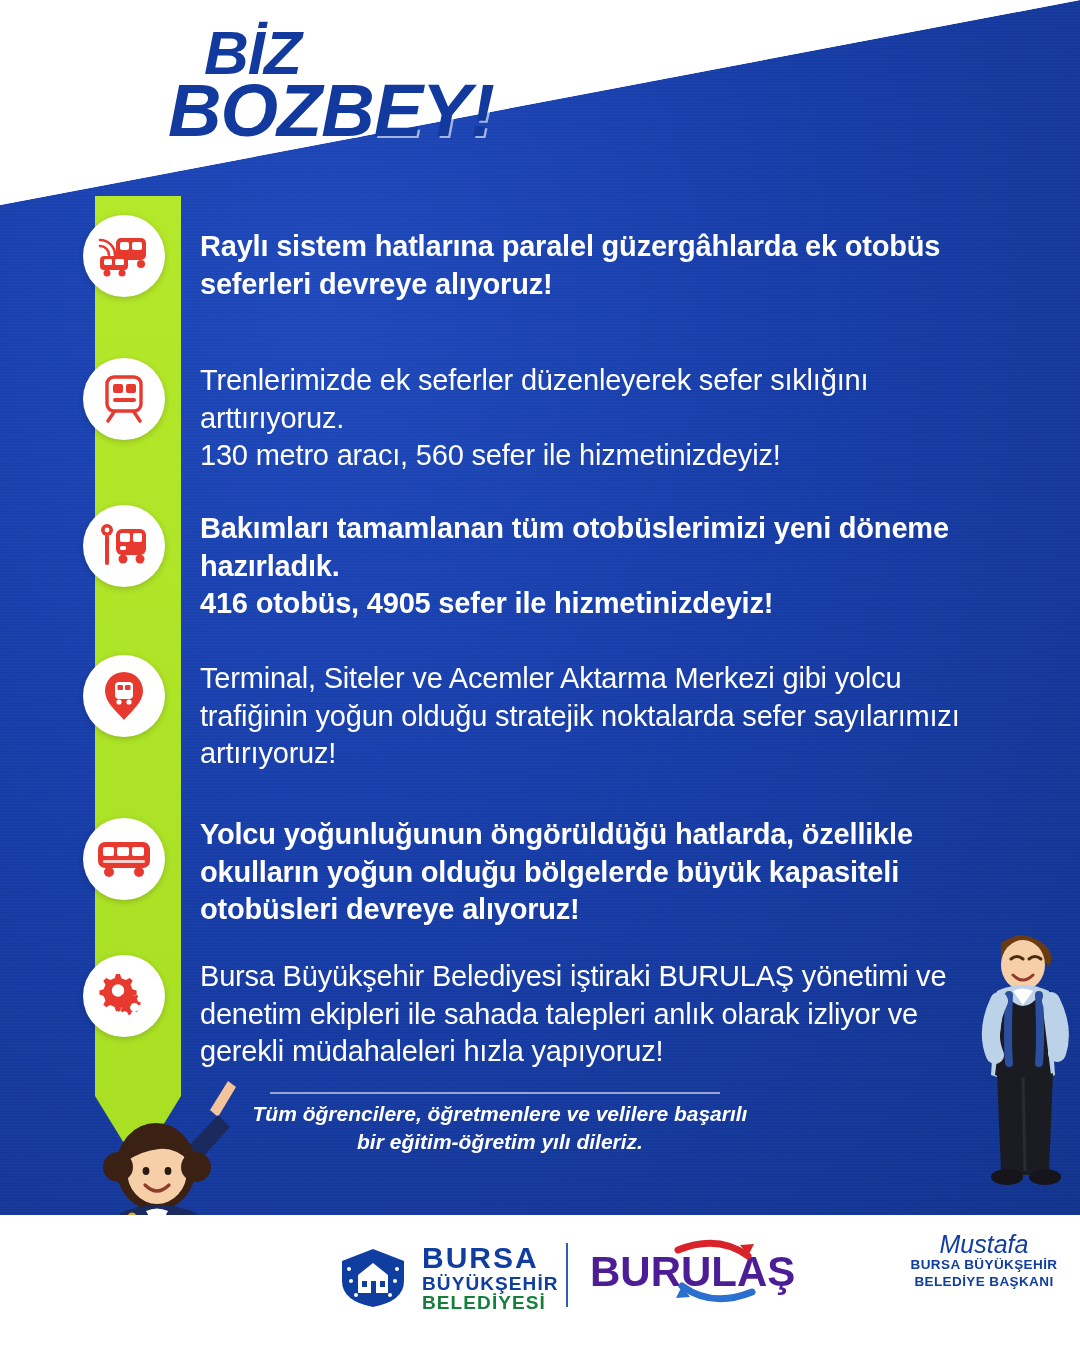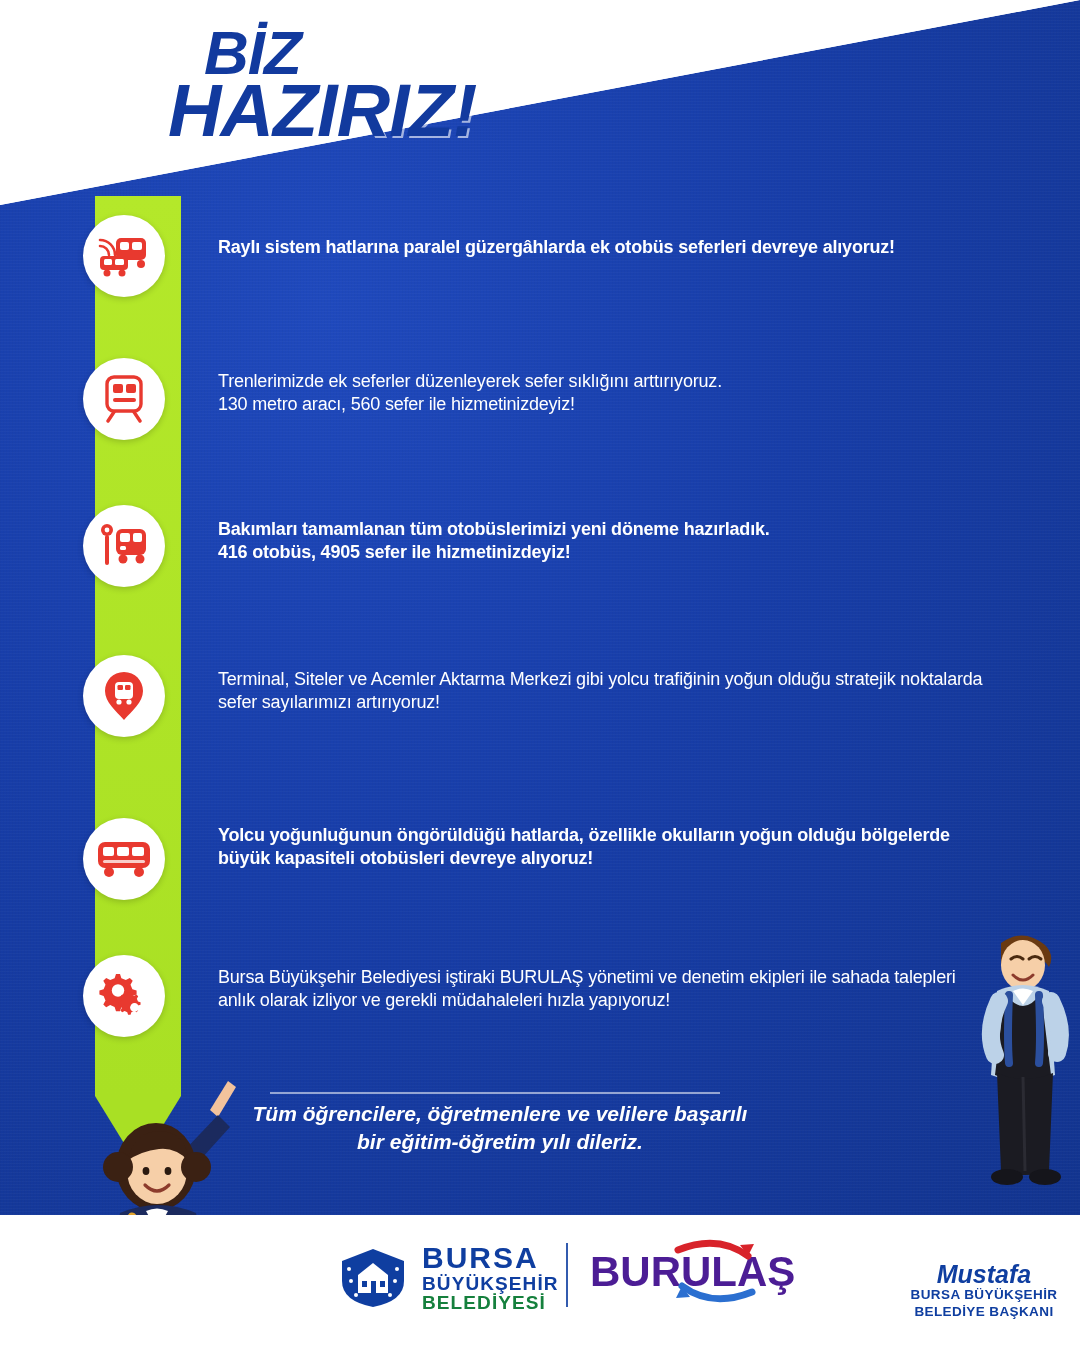--- a/index.html
+++ b/index.html
@@ -74,27 +74,26 @@
     left: 83px;
     width: 82px; height: 82px;
     border-radius: 50%;
     background: #ffffff;
     box-shadow: 0 2px 6px rgba(0,0,0,0.18);
     display: flex; align-items: center; justify-content: center;
   }
   .bullet-icon svg { display: block; }
   .row-text {
     position: absolute;
-    left: 218px;
+    left: 200px;
     width: 770px;
     color: #ffffff;
-    font-size: 18px;
+    font-size: 29px;
     line-height: 1.30;
     letter-spacing: -0.2px;
-    margin-top: 8px;
   }
   .row-text .strong { font-weight: 700; }
   .row-text .reg { font-weight: 400; }
   .row-text p { margin: 0; }
 
   
   .note-rule {
     position: absolute;
     left: 270px; top: 1092px;
     width: 450px; height: 2px;
@@ -149,22 +148,22 @@
   }
 
   
   .bozbey {
     position: absolute;
     left: 890px; top: 1232px;
     width: 188px;
     text-align: center;
   }
   .bozbey .m {
-    display:block; font-size: 25px; font-style: italic; font-weight: 700;
-    color:#0f3ea0; line-height: 1; margin-top: 30px;
+    display:block; font-size: 25px; font-style: italic; font-weight: 400;
+    color:#0f3ea0; line-height: 1;
   }
   .bozbey .b {
     display:block; font-size: 40px; font-weight: 900; color:#d8232a; line-height: 1.05; letter-spacing: -0.5px;
   }
   .bozbey .s1, .bozbey .s2 {
     display:block; font-size: 13.5px; font-weight: 800; color:#0f3ea0; letter-spacing: .4px; line-height: 1.25;
   }
 
   
   .girl { position: absolute; left: 60px; top: 1075px; width: 230px; height: 275px; }
@@ -173,21 +172,21 @@
 </head>
 <body>
 
 <div id="poster">
 
   <div class="blue-bg"></div>
   <div class="top-white"></div>
 
   <div class="headline">
     <span class="l1">BİZ</span>
-    <span class="l2">HAZIRIZ!</span>
+    <span class="l2">BOZBEY!</span>
   </div>
 
   <div class="green-band"></div>
   <div class="green-arrow"></div>
 
   <div class="bullet-icon" style="top:215px;">
     <svg width="52" height="44" viewBox="0 0 52 44" aria-hidden="true">
       <rect x="18" y="4" width="30" height="22" rx="5" fill="#e8392f"></rect>
       <rect x="22" y="8" width="9" height="8" rx="2" fill="#ffffff"></rect>
       <rect x="34" y="8" width="10" height="8" rx="2" fill="#ffffff"></rect>

